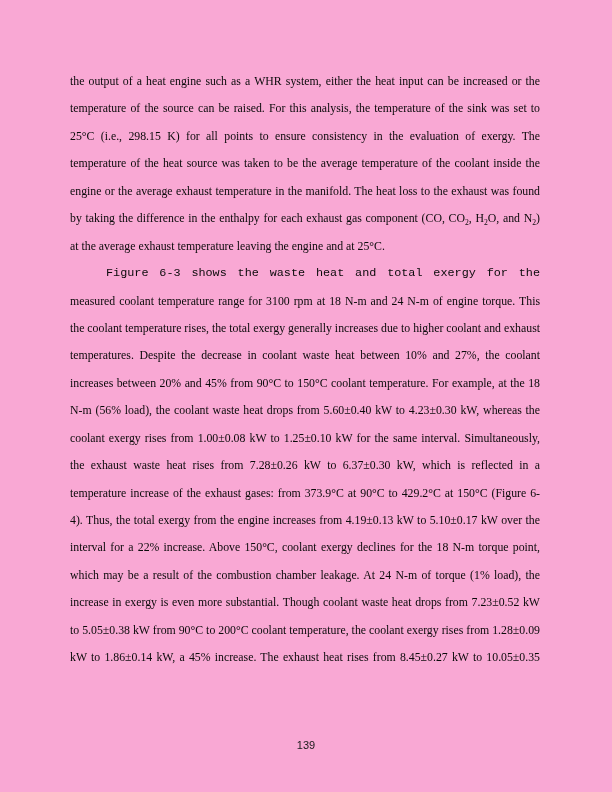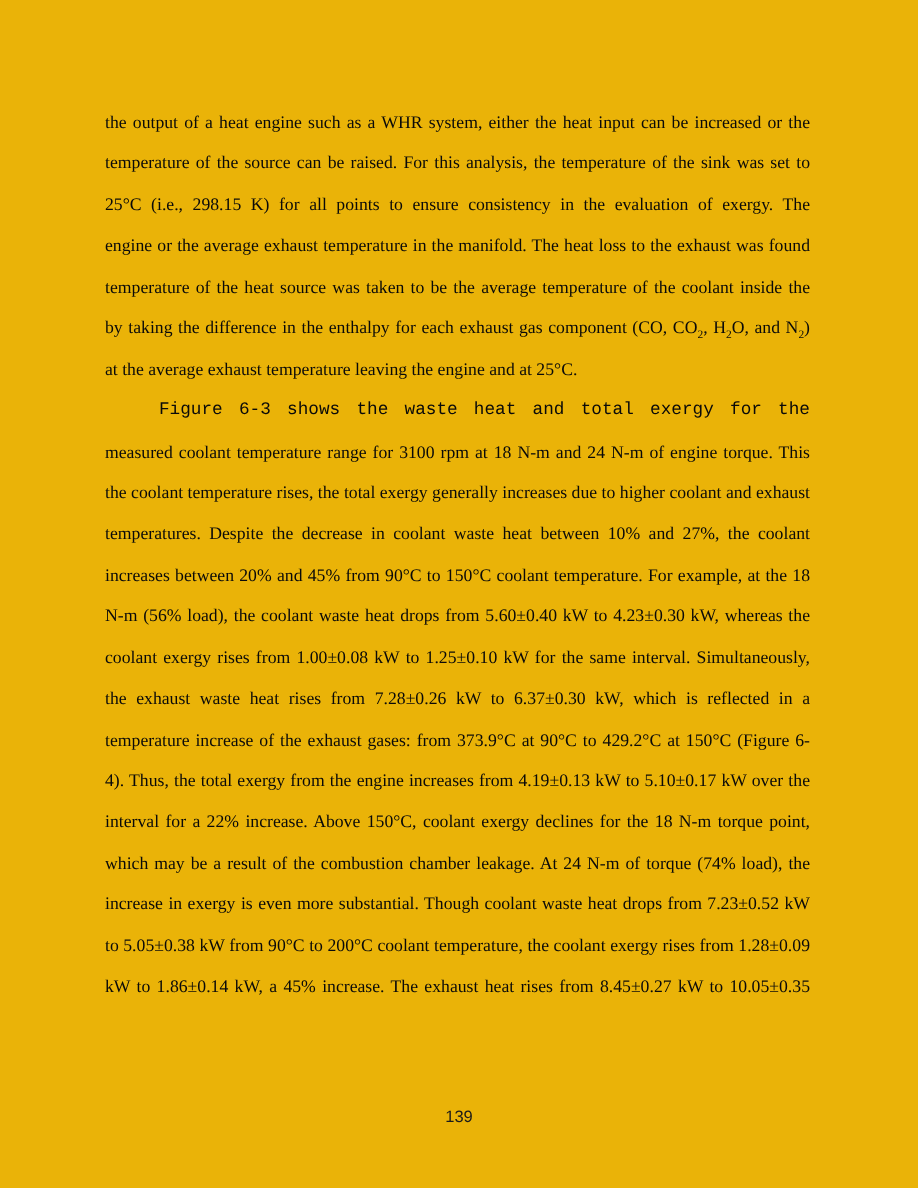--- a/index.html
+++ b/index.html
@@ -5,21 +5,21 @@
   html, body {
     margin: 0;
     padding: 0;
     background: #e8e8e8;
   }
   .page {
     position: relative;
     width: 612px;
     height: 792px;
     margin: 0 auto;
-    background: #eab308;
+    background: #f9a8d4;
     overflow: hidden;
     font-family: "Liberation Serif", "DejaVu Serif", serif;
     color: #0a0a0a;
   }
   .body-text {
     position: absolute;
     left: 70px;
     top: 68px;
     width: 470px;
     font-size: 11.8px;
@@ -57,34 +57,34 @@
   }
 </style>
 </head>
 <body>
 
 <div class="page">
   <div class="body-text">
       <div class="line">the output of a heat engine such as a WHR system, either the heat input can be increased or the</div>
       <div class="line">temperature of the source can be raised. For this analysis, the temperature of the sink was set to</div>
       <div class="line">25°C (i.e., 298.15 K) for all points to ensure consistency in the evaluation of exergy. The</div>
+      <div class="line">temperature of the heat source was taken to be the average temperature of the coolant inside the</div>
       <div class="line">engine or the average exhaust temperature in the manifold.  The heat loss to the exhaust was found</div>
-      <div class="line">temperature of the heat source was taken to be the average temperature of the coolant inside the</div>
       <div class="line">by taking the difference in the enthalpy for each exhaust gas component (CO, CO<sub>2</sub>, H<sub>2</sub>O, and N<sub>2</sub>)</div>
       <div class="line last">at the average exhaust temperature leaving the engine and at 25°C.</div>
       <div class="line indent">Figure 6-3 shows the waste heat and total exergy for the coolant and exhaust over the</div>
       <div class="line">measured coolant temperature range for 3100 rpm at 18 N-m and 24 N-m of engine torque. This</div>
       <div class="line">the coolant temperature rises, the total exergy generally increases due to higher coolant and exhaust</div>
       <div class="line">temperatures. Despite the decrease in coolant waste heat between 10% and 27%, the coolant exergy</div>
       <div class="line">increases between 20% and 45% from 90°C to 150°C coolant temperature. For example, at the 18</div>
       <div class="line">N-m (56% load), the coolant waste heat drops from 5.60±0.40 kW to 4.23±0.30 kW, whereas the</div>
       <div class="line">coolant exergy rises from 1.00±0.08 kW to 1.25±0.10 kW for the same interval. Simultaneously,</div>
       <div class="line">the exhaust waste heat rises from 7.28±0.26 kW to 6.37±0.30 kW, which is reflected in a</div>
       <div class="line">temperature increase of the exhaust gases: from 373.9°C at 90°C to 429.2°C at 150°C (Figure 6-</div>
       <div class="line">4). Thus, the total exergy from the engine increases from 4.19±0.13 kW to 5.10±0.17 kW over the</div>
       <div class="line">interval for a 22% increase. Above 150°C, coolant exergy declines for the 18 N-m torque point,</div>
-      <div class="line">which may be a result of the combustion chamber leakage. At 24 N-m of torque (74% load), the</div>
+      <div class="line">which may be a result of the combustion chamber leakage. At 24 N-m of torque (1% load), the</div>
       <div class="line">increase in exergy is even more substantial. Though coolant waste heat drops from 7.23±0.52 kW</div>
       <div class="line">to 5.05±0.38 kW from 90°C to 200°C coolant temperature, the coolant exergy rises from 1.28±0.09</div>
       <div class="line">kW to 1.86±0.14 kW, a 45% increase. The exhaust heat rises from 8.45±0.27 kW to 10.05±0.35</div>
     </div>
   <div class="page-number">139</div>
 </div>
 
 </body></html>

